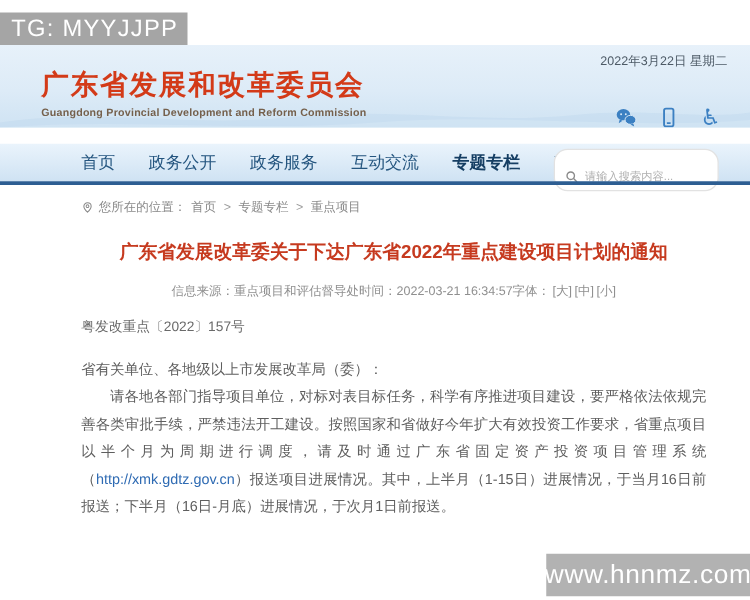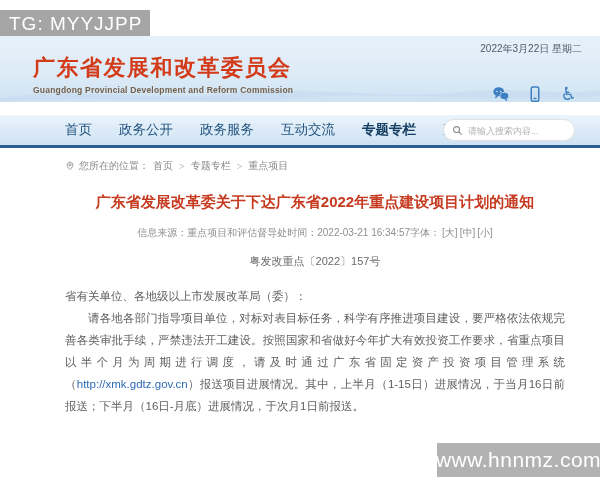--- a/index.html
+++ b/index.html
@@ -28,42 +28,42 @@
 
   
   .nav { position:absolute; left:0; top:115px; width:600px; height:30px;
          background:linear-gradient(180deg,#eaf4fc 0%,#cfe2f3 100%);
          display:flex; align-items:center; }
   .nav-items { display:flex; gap:27px; margin-left:65px; }
   .nav-item { font-size:13.5px; color:#24557f; cursor:pointer; white-space:nowrap; }
   .nav-item.active { font-weight:bold; color:#153e63; }
   .search-pill { position:absolute; right:25px; top:4px; width:132px; height:22px;
                  background:#fff; border:1px solid #e2e2e2; border-radius:11px;
-                 display:flex; align-items:flex-end; padding:4px 8px; }
+                 display:flex; align-items:flex-start; padding:16px 8px; }
   .search-pill svg { width:11px; height:11px; flex:0 0 auto; }
   .search-input { border:none; outline:none; background:transparent; width:100%;
                   font-size:9px; color:#555; margin-left:5px; }
   .search-input::placeholder { color:#b0b0b0; }
   .nav-divider { position:absolute; left:0; top:145px; width:600px; height:3px; background:#2d5e92; }
 
   
   .breadcrumb { position:absolute; left:65px; top:159px; display:flex; align-items:center;
-                font-size:10px; color:#8a8a8a; gap:4px;font-family:Liberation Serif, serif; }
+                font-size:10px; color:#8a8a8a; gap:4px; }
   .breadcrumb svg { width:10px; height:10px; }
   .crumb-link { color:#8a8a8a; cursor:pointer; }
   .crumb-sep { color:#9a9a9a; margin:0 2px; }
 
   
   .article { position:absolute; left:65px; top:192px; width:500px; }
   .article-title { text-align:center; font-size:15px; font-weight:bold; color:#c63a1f; line-height:20px; }
   .article-meta { margin-top:14px; text-align:center; font-size:10px; color:#8f8f8f;
                   display:flex; justify-content:center; }
   .meta-seg { white-space:nowrap; }
   .font-ctl { cursor:pointer; color:#8f8f8f; margin-left:2px; }
-  .doc-number { margin-top:14px; text-align:center; font-size:11px; color:#6a6a6a; }
+  .doc-number { margin-top:14px; text-align:left; font-size:11px; color:#6a6a6a; }
 
   .body-text { margin-top:16px; font-size:11.5px; color:#5e5e5e; line-height:22px;
                text-align:justify; }
   .para { text-indent:2em; }
   .salutation { text-indent:0; }
   .inline-link { color:#2f6bb3; text-decoration:none; cursor:pointer; }
 
   
   .site-watermark { position:absolute; right:0; top:443px; width:163px; height:34px;
                     background:#b2b2b2; color:#fff; font-size:21px;

